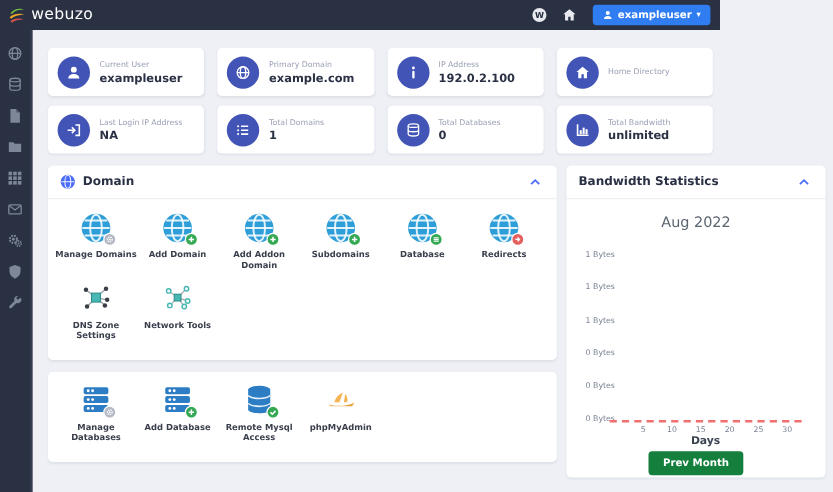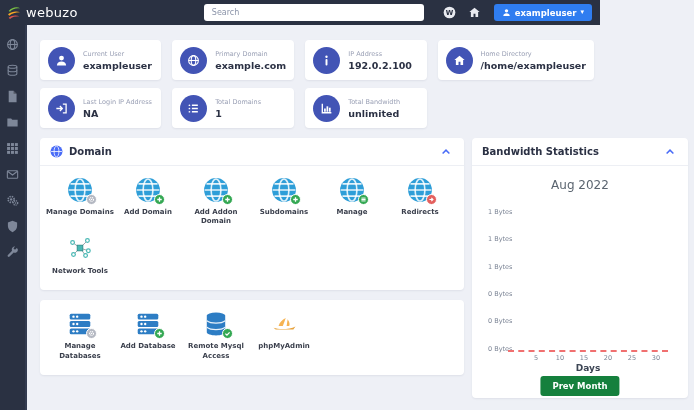--- a/index.html
+++ b/index.html
@@ -88,21 +88,20 @@
   <header class="topbar">
     <div class="logo">
       <svg viewBox="0 0 24 24" fill="none">
         <path d="M4 9c5-6 13-7 17-4-6-1-12 1-15 5z" fill="#7ac143"></path>
         <path d="M3 14c6-5 14-5 18-3-7 0-13 2-16 5z" fill="#f5a623"></path>
         <path d="M4 19c5-4 12-4 16-2-6 0-11 1-14 4z" fill="#d9534f"></path>
       </svg>
       <span class="logo-text">webuzo</span>
     </div>
     <div class="tb-spacer"></div>
-    <input class="search" type="text" placeholder="Search" style="">
     <div class="gap18"></div>
     <span class="tb-ic">
       <svg viewBox="0 0 20 20">
           <circle cx="10" cy="10" r="9" fill="#e8eaf0"></circle>
           <text x="10" y="13.8" text-anchor="middle" font-size="10.5" font-weight="bold" fill="#242b3d" font-family="DejaVu Sans">W</text>
         </svg>
     </span>
     <div class="gap10"></div>
     <span class="tb-ic">
       <svg viewBox="0 0 24 24" fill="currentColor">
@@ -244,21 +243,20 @@
             </div>
           </div>
           <div class="stat-card">
             <div class="stat-ic">
               <svg viewBox="0 0 24 24" fill="currentColor">
                 <path d="M12 3l9.5 8h-2.8v9.5h-4.9v-6h-3.6v6H5.3V11H2.5z"></path>
               </svg>
             </div>
             <div class="stat-tx">
               <div class="stat-label">Home Directory</div>
-              <div class="stat-value">/home/exampleuser</div>
             </div>
           </div>
           <div class="stat-card">
             <div class="stat-ic">
               <svg viewBox="0 0 24 24" fill="none" stroke="currentColor" stroke-width="2.4">
                 <path d="M2.5 12h10M9 7.5L13.5 12 9 16.5"></path>
                 <path d="M14.5 4h6v16h-6"></path>
               </svg>
             </div>
             <div class="stat-tx">
@@ -271,20 +269,33 @@
               <svg viewBox="0 0 24 24" fill="none" stroke="currentColor" stroke-width="2.4">
                 <path d="M9 6h11M9 12h11M9 18h11"></path>
                 <circle cx="4.5" cy="6" r="1.6" fill="currentColor" stroke="none"></circle>
                 <circle cx="4.5" cy="12" r="1.6" fill="currentColor" stroke="none"></circle>
                 <circle cx="4.5" cy="18" r="1.6" fill="currentColor" stroke="none"></circle>
               </svg>
             </div>
             <div class="stat-tx">
               <div class="stat-label">Total Domains</div>
               <div class="stat-value">1</div>
+            </div>
+          </div>
+          <div class="stat-card">
+            <div class="stat-ic">
+              <svg viewBox="0 0 24 24" fill="none" stroke="currentColor" stroke-width="2">
+                <ellipse cx="12" cy="5" rx="8" ry="2.8"></ellipse>
+                <path d="M4 5v6.5c0 1.6 3.6 2.9 8 2.9s8-1.3 8-2.9V5"></path>
+                <path d="M4 11.5V18c0 1.6 3.6 2.9 8 2.9s8-1.3 8-2.9v-6.5"></path>
+              </svg>
+            </div>
+            <div class="stat-tx">
+              <div class="stat-label">Total Databases</div>
+              <div class="stat-value">0</div>
             </div>
           </div>
           <div class="stat-card">
             <div class="stat-ic">
               <svg viewBox="0 0 24 24" fill="currentColor">
                 <path d="M3 3v18h18v-2.5H5.5V3z"></path>
                 <rect x="7.5" y="12" width="3.2" height="6"></rect>
                 <rect x="12" y="8" width="3.2" height="10"></rect>
                 <rect x="16.5" y="10.5" width="3.2" height="7.5"></rect>
               </svg>
@@ -395,38 +406,56 @@
                         <ellipse cx="12" cy="12" rx="4.5" ry="10.2"></ellipse>
                         <path d="M1.5 12h21M3.2 6.3h17.6M3.2 17.7h17.6"></path>
                       </g>
                     </svg>
                     <span class="badge b-list">
                       <svg viewBox="0 0 10 10" stroke="#fff" stroke-width="1.4" fill="none">
                         <path d="M2 3h6M2 5h6M2 7h6"></path>
                       </svg>
                     </span>
                   </span>
-                  <div class="app-label">Manage</div>
+                  <div class="app-label">Database</div>
                 </div>
                 <div class="app-item">
                   <span class="app-ic">
                     <svg viewBox="0 0 24 24">
                       <circle cx="12" cy="12" r="11" fill="#2e9ed8"></circle>
                       <g fill="none" stroke="rgba(255,255,255,.85)" stroke-width="1.5">
                         <ellipse cx="12" cy="12" rx="4.5" ry="10.2"></ellipse>
                         <path d="M1.5 12h21M3.2 6.3h17.6M3.2 17.7h17.6"></path>
                       </g>
                     </svg>
                     <span class="badge b-arrow">
                       <svg viewBox="0 0 10 10" stroke="#fff" stroke-width="1.6" fill="none">
                         <path d="M2 5h5M4.8 2.8L7 5 4.8 7.2"></path>
                       </svg>
                     </span>
                   </span>
                   <div class="app-label">Redirects</div>
+                </div>
+                <div class="app-item">
+                  <span class="app-ic">
+                    <svg viewBox="0 0 28 28" fill="none">
+                      <g stroke="#9aa0a8" stroke-width="1.2">
+                        <path d="M14 14L5 7M14 14l9-8M14 14l10 2M14 14l8 7M14 14l-8 8"></path>
+                      </g>
+                      <rect x="10" y="10" width="8" height="8" fill="#49b8b4" stroke="#2e8f8b"></rect>
+                      <g fill="#3a3f46">
+                        <circle cx="5" cy="7" r="2"></circle>
+                        <circle cx="23" cy="6" r="2"></circle>
+                        <circle cx="24" cy="16" r="2"></circle>
+                        <circle cx="22" cy="21" r="2"></circle>
+                        <circle cx="6" cy="22" r="2"></circle>
+                      </g>
+                    </svg>
+                  </span>
+                  <div class="app-label">DNS Zone Settings</div>
                 </div>
                 <div class="app-item">
                   <span class="app-ic">
                     <svg viewBox="0 0 28 28" fill="none">
                       <g stroke="#9aa0a8" stroke-width="1">
                         <path d="M14 14L6 8M14 14l8-8M14 14l9 3M14 14l6 8M14 14l-7 7"></path>
                       </g>
                       <rect x="11" y="11" width="6" height="6" fill="#49b8b4" stroke="#2e8f8b"></rect>
                       <g fill="#fff" stroke="#49b8b4" stroke-width="1.3">
                         <circle cx="6" cy="8" r="2"></circle>

